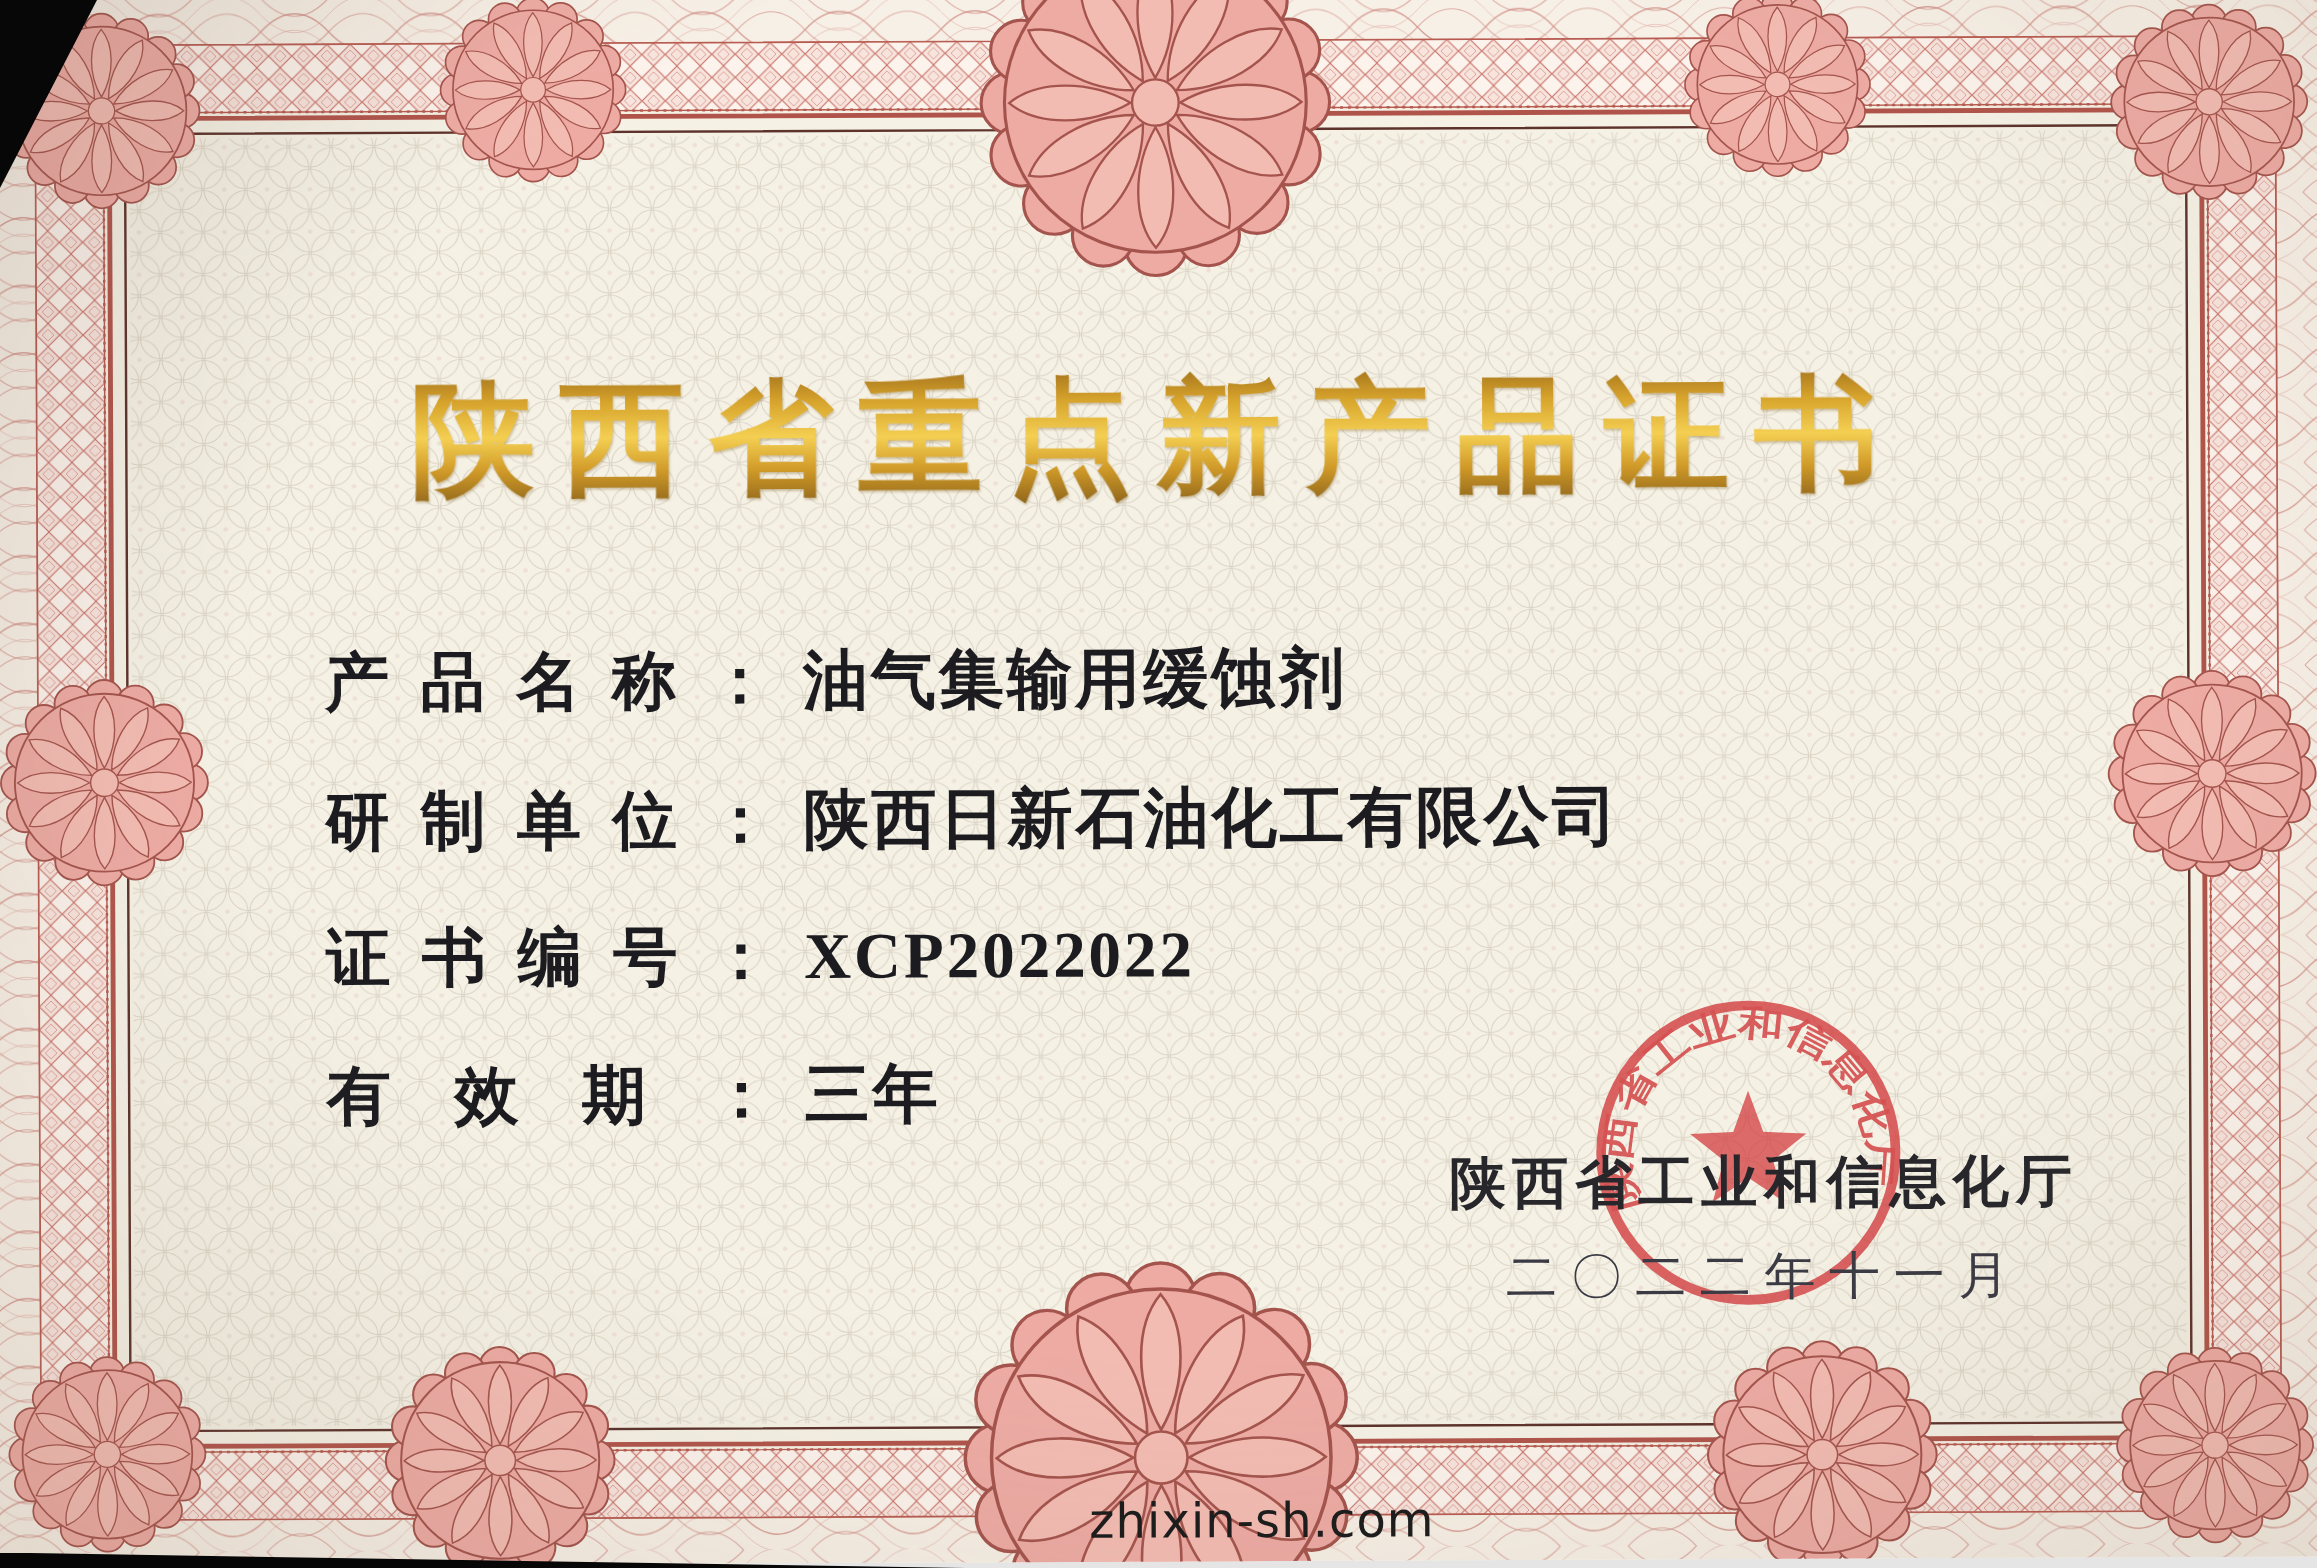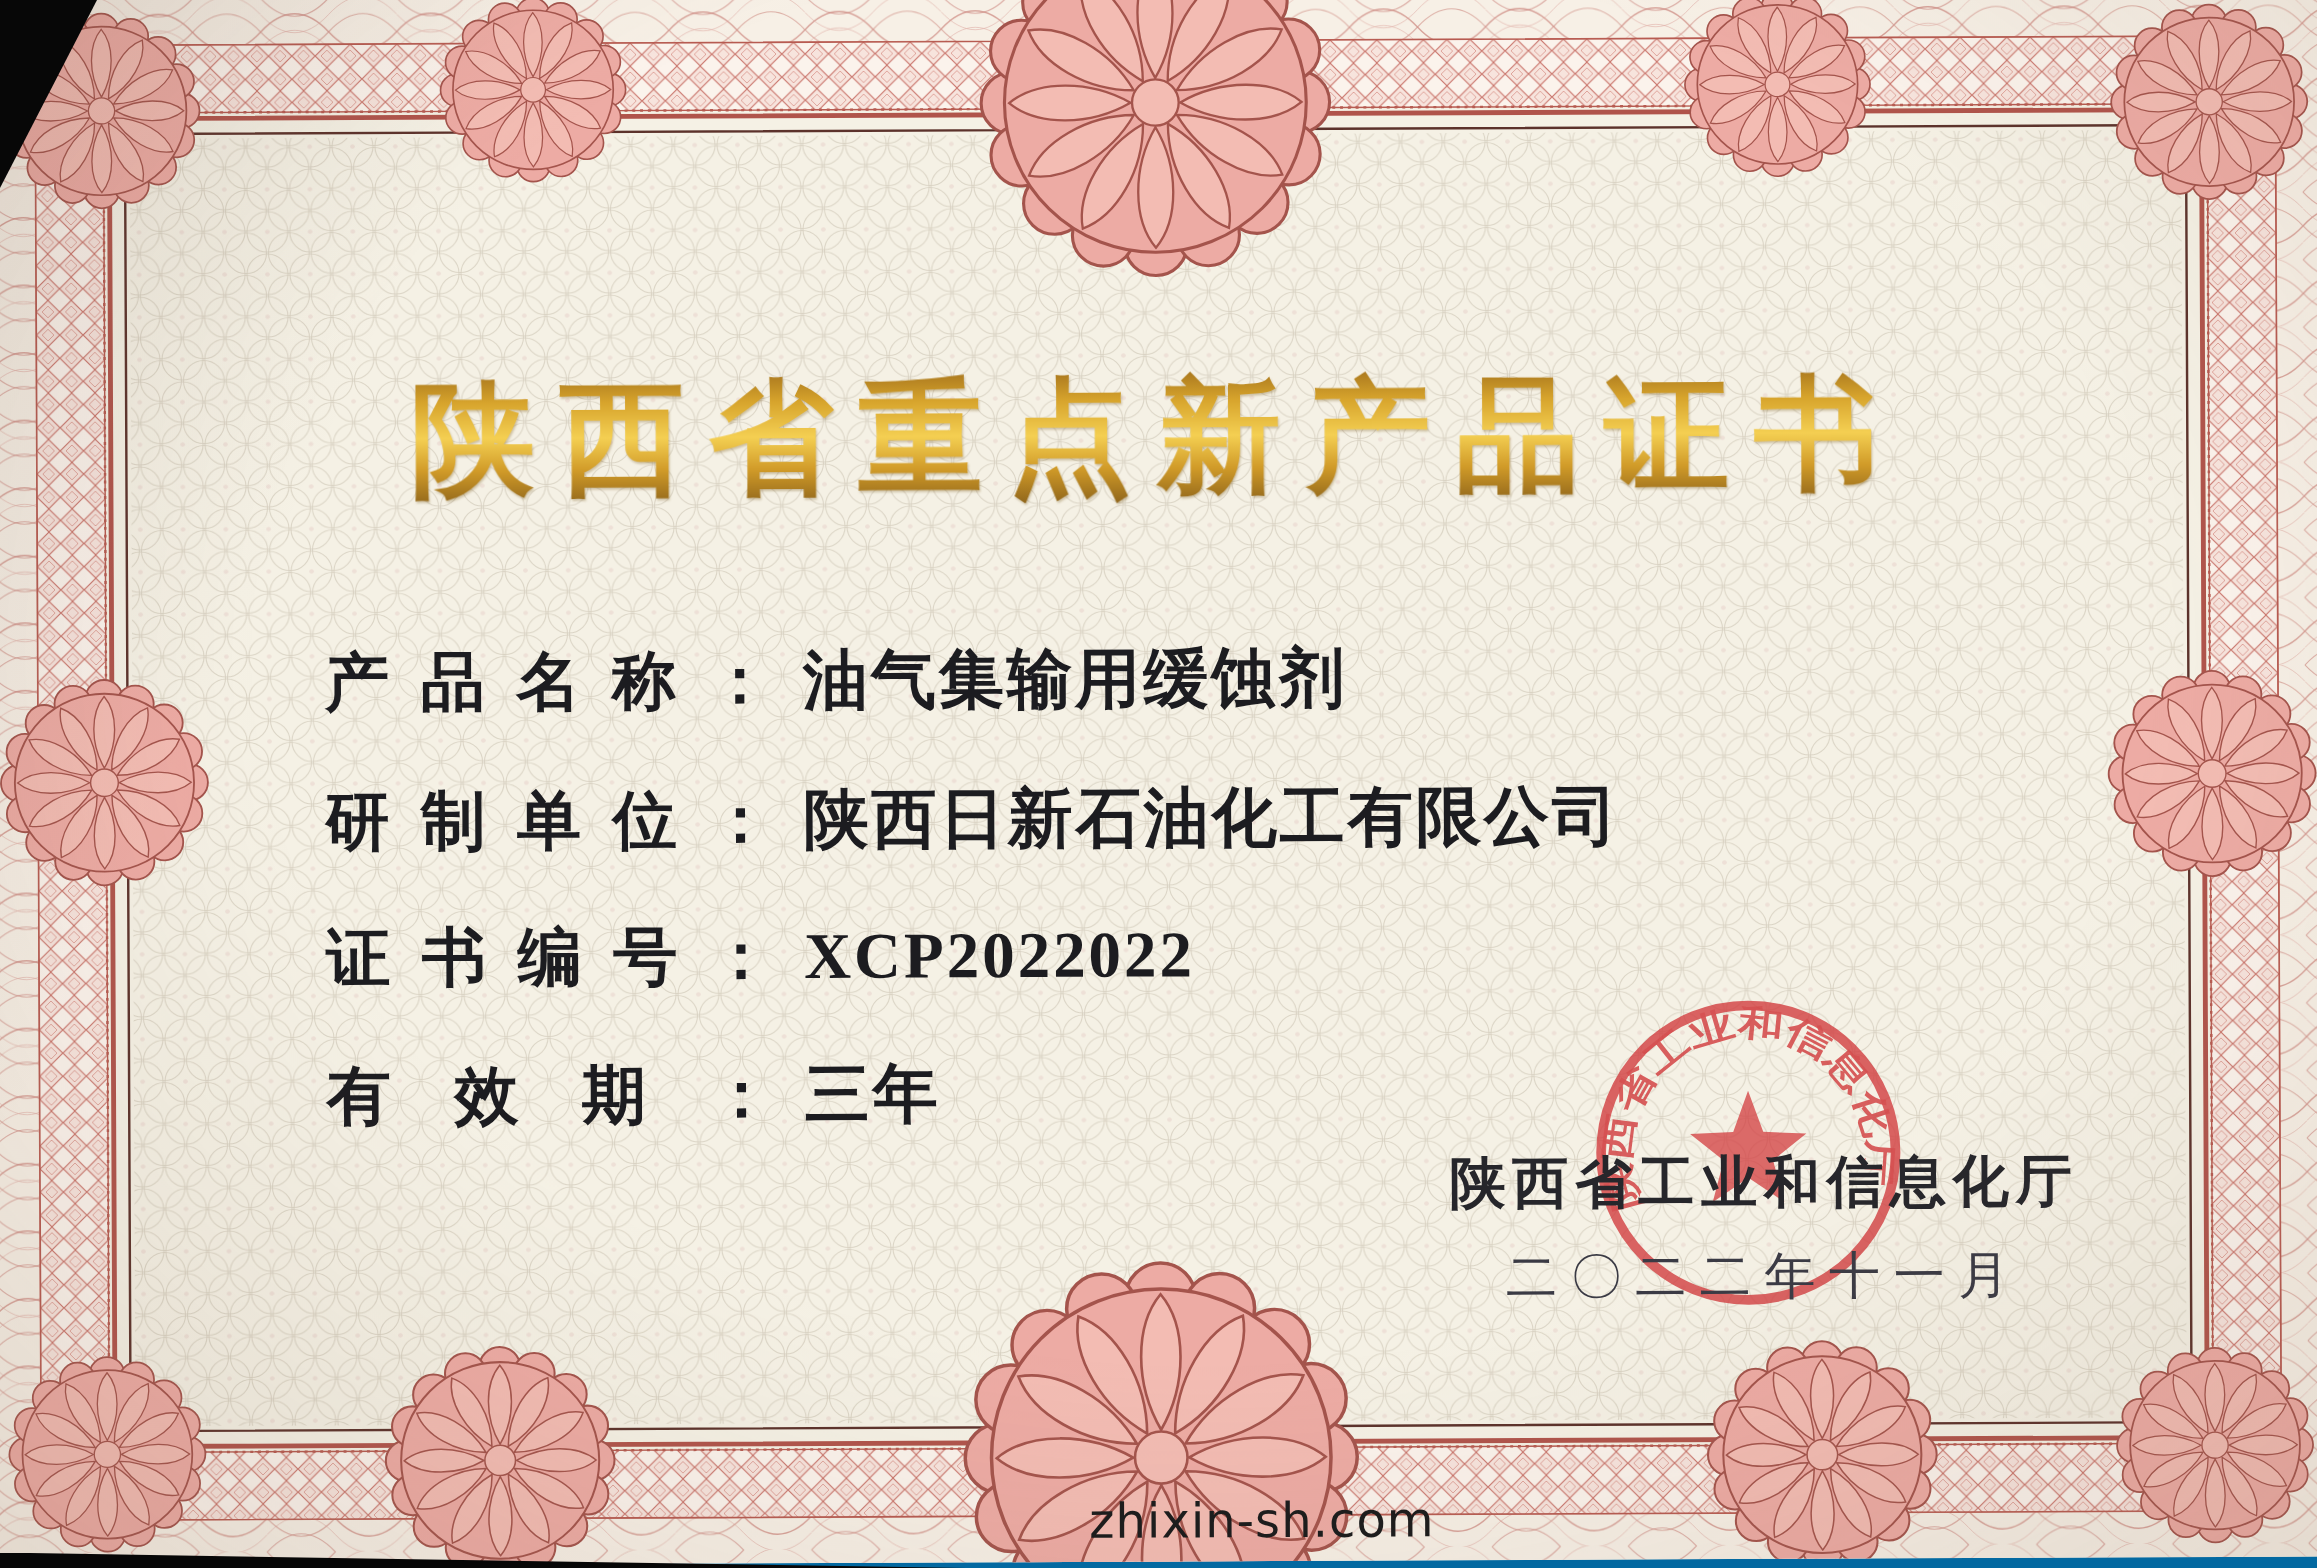--- a/index.html
+++ b/index.html
@@ -1,16 +1,16 @@
 <!DOCTYPE html>
 <html><head>
 <meta charset="utf-8">
 <style>
   html,body{margin:0;padding:0;background:#000;}
-  .stage{position:relative;width:2317px;height:1568px;background:#0369a1;overflow:hidden;
+  .stage{position:relative;width:2317px;height:1568px;background:#e5e5e5;overflow:hidden;
          font-family:"Liberation Serif","DejaVu Serif",serif;}
   .cert{position:absolute;left:-5.8px;top:-3.9px;right:-5.8px;bottom:7.7px;
         transform:rotate(-0.25deg) scale(1.002);transform-origin:50% 50%;
         background:#f5f1e5;}
   .decor{position:absolute;left:0;top:0;width:100%;height:100%;}
   
   .corner-tl{position:absolute;left:0;top:0;width:0;height:0;
              border-top:188px solid #070707;border-right:97px solid transparent;z-index:30;}
   .bottom-sliver{position:absolute;left:0;bottom:0;width:966px;height:15.4px;background:#070707;
              clip-path:polygon(0 0,100% 100%,0 100%);z-index:30;}

